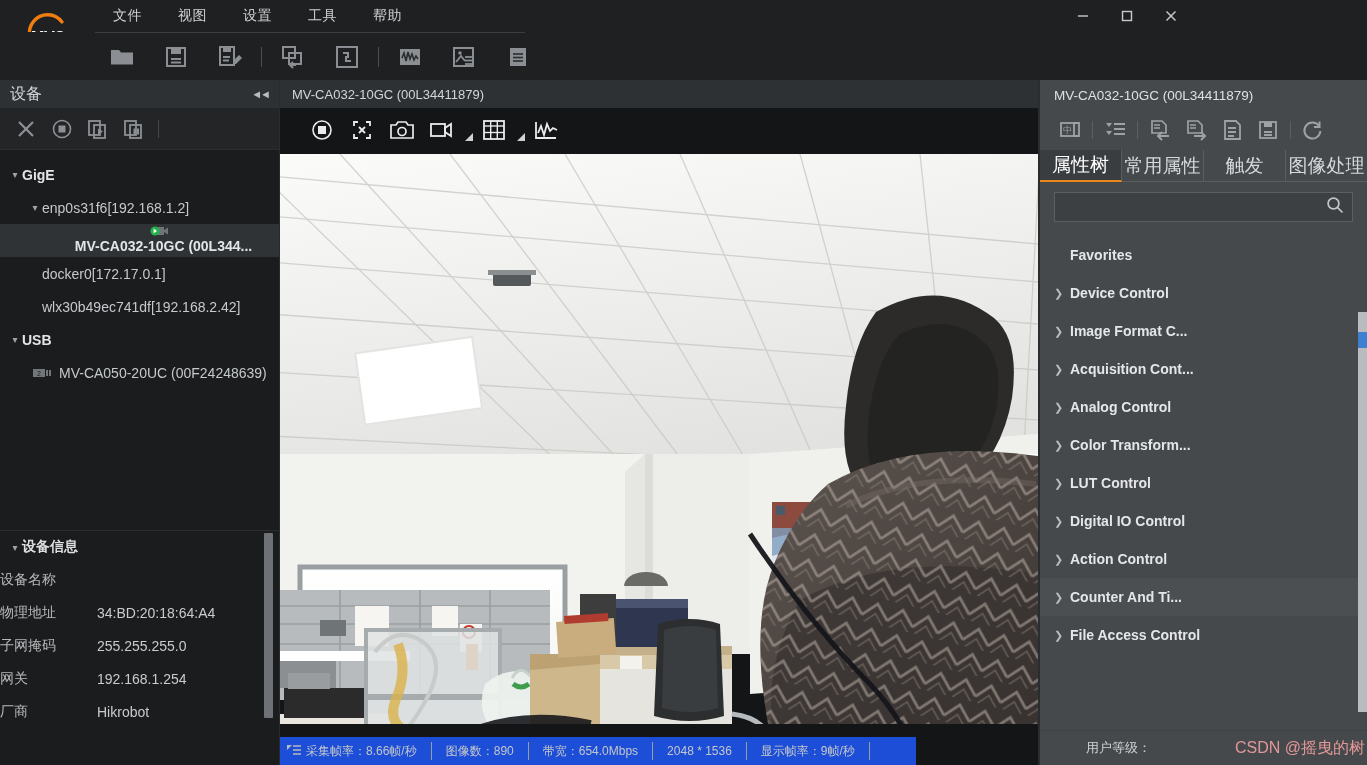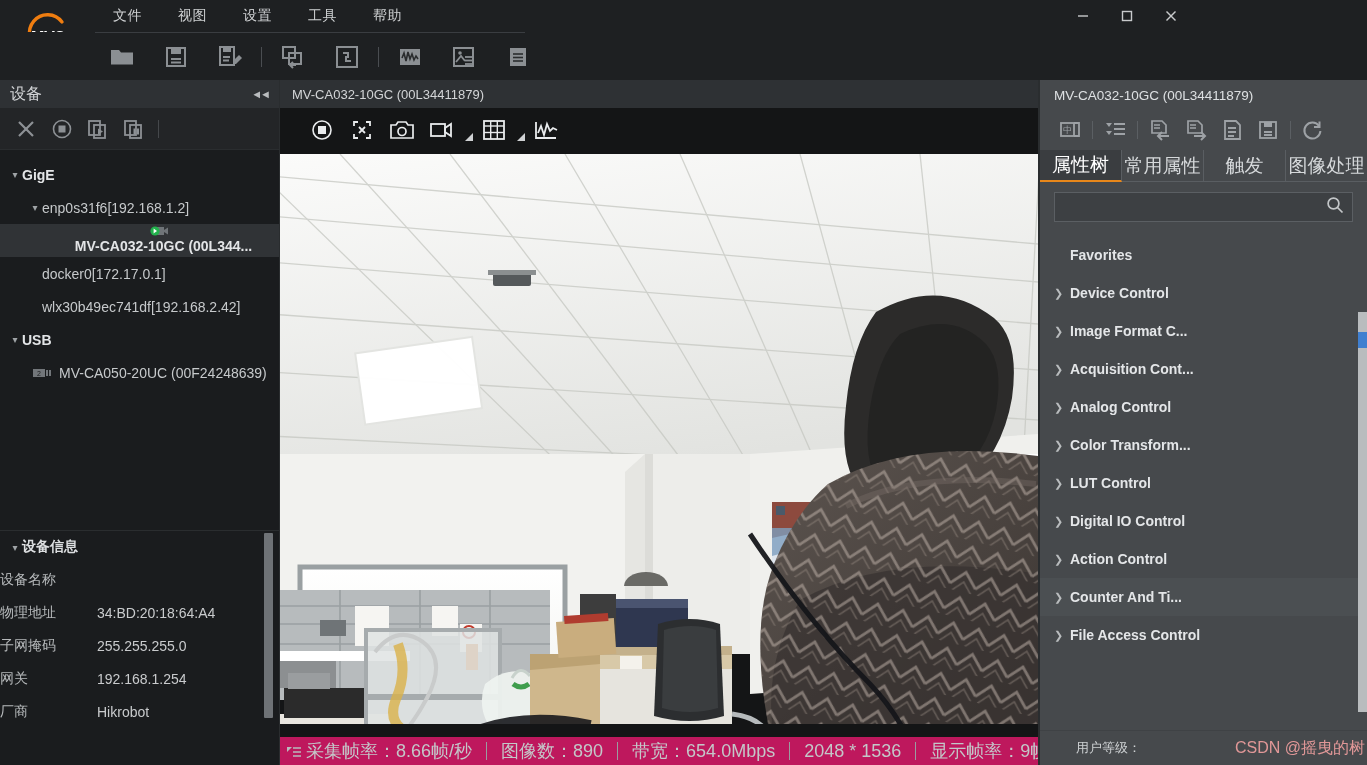--- a/index.html
+++ b/index.html
@@ -129,23 +129,23 @@
     position: absolute; left: 0; top: 72px; width: 760px; height: 585px;
     background: #141516; overflow: hidden;
   }
   .videoimg {
     position: absolute; left: 0; top: 2px; width: 758px; height: 570px;
     overflow: hidden;
   }
 
   
   .statusbar {
-    position: absolute; left: 0; bottom: 0; width: 760px; height: 28px;
-    background: #be185d; display: flex; align-items: center;
-    font-size: 18px; color: #c4c7c9;
+    position: absolute; left: 0; bottom: 0; width: 636px; height: 28px;
+    background: #1d4ed8; display: flex; align-items: center;
+    font-size: 12px; color: #c4c7c9;
   }
   .sb-seg { padding: 0 14px; height: 18px; display: flex; align-items: center;
             border-right: 1px solid #9a9da0; white-space: nowrap; }
   .sb-seg.first { padding-left: 26px; }
   .sb-icon { position: absolute; left: 6px; top: 6px; color: #b8bbbd; }
 
   
   .rightpanel {
     position: absolute; left: 1040px; top: 80px; width: 327px; height: 685px;
     background: #46494c;
@@ -194,21 +194,21 @@
   .rp-scroll {
     position: absolute; right: 0px; top: 232px; width: 9px; height: 400px;
     background: #b9bcbe;
   }
   .rp-scroll-thumb {
     position: absolute; left: 0; top: 20px; width: 9px; height: 16px; background: #3f7fd0;
   }
 
   .rp-status {
     position: absolute; left: 0; bottom: 0; width: 327px; height: 35px;
-    background: #46494c; display: flex; align-items: center; padding-left: 36px;
+    background: #46494c; display: flex; align-items: center; padding-left: 46px;
     font-size: 13px; color: #cfd2d4; border-top: 1px solid #3f4245;
   }
   .watermark {
     position: absolute; right: 2px; bottom: 6px; font-size: 16px;
     color: #fca5a5; opacity: 0.85; white-space: nowrap;
   }
 
   .vsplit {
     position: absolute; left: 1038px; top: 80px; width: 2px; height: 685px;
     background: #2a2d2f;

